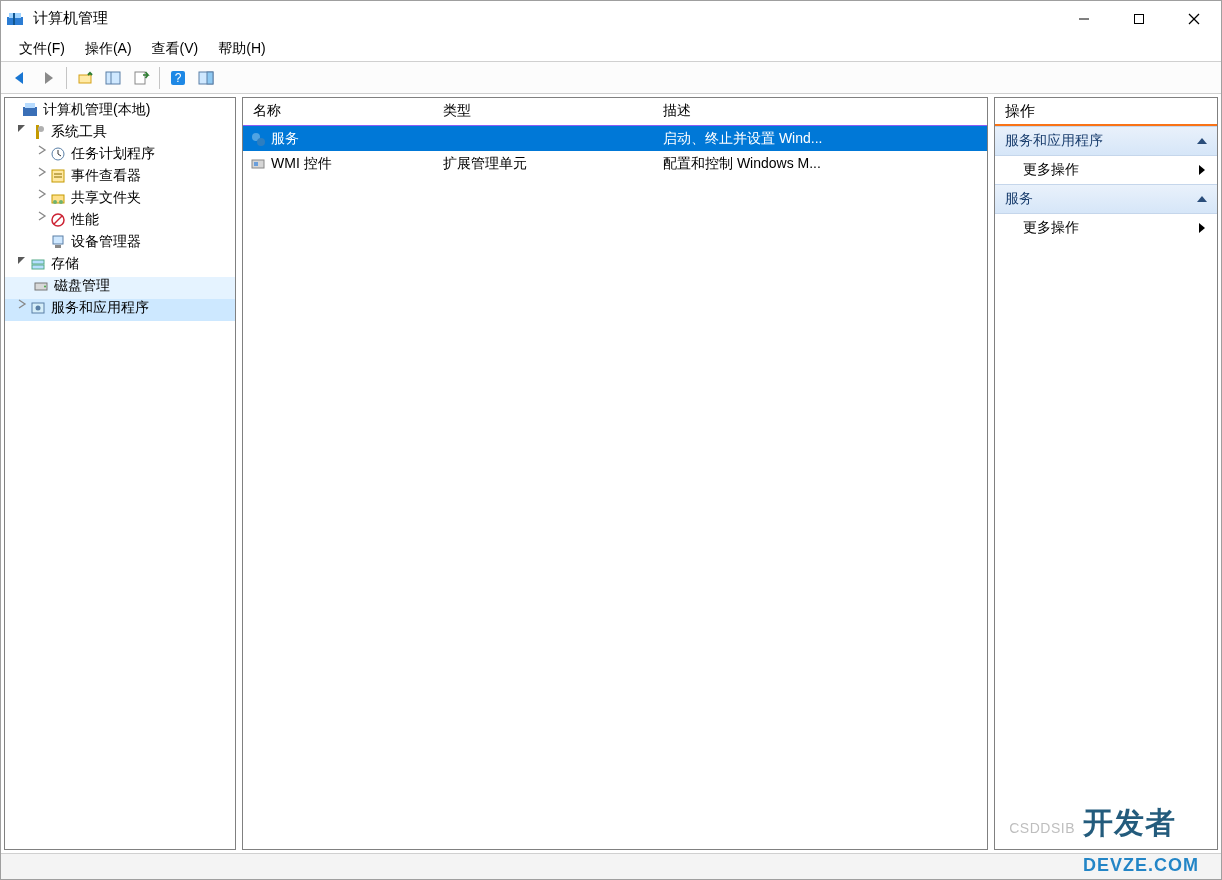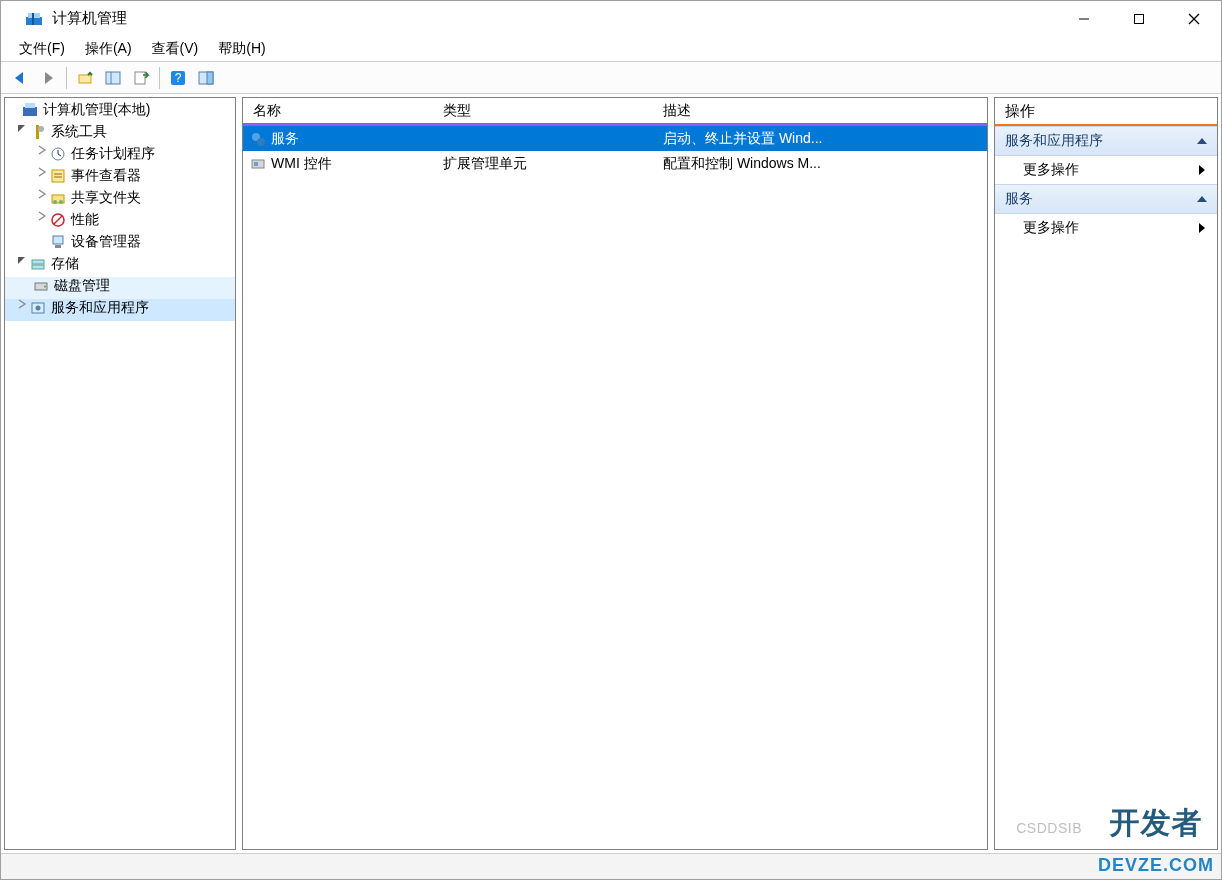--- a/index.html
+++ b/index.html
@@ -1,21 +1,21 @@
 <!DOCTYPE html>
 <html><head>
 <meta charset="utf-8">
 <style>
   * { box-sizing: border-box; margin: 0; padding: 0; }
   html, body { width: 1222px; height: 880px; font-family: "Microsoft YaHei", "Segoe UI", Tahoma, sans-serif; font-size: 14px; background: #fff; overflow: hidden; }
 
   .window { width: 1222px; height: 880px; display: flex; flex-direction: column; border: 1px solid #9f9f9f; }
 
   
-  .titlebar { height: 35px; display: flex; align-items: center; background: #fff; padding: 0 0 0 6px; margin-left: 19px; }
+  .titlebar { height: 35px; display: flex; align-items: center; background: #fff; padding: 0 0 0 6px; }
   .titlebar .app-icon { width: 16px; height: 16px; margin-right: 10px; }
   .titlebar .title { flex: 0 0 auto; font-size: 15px; color: #000; }
   .titlebar .spacer { flex: 1; }
   .win-btn { width: 55px; height: 35px; display: flex; align-items: center; justify-content: center; }
 
   
   .menubar { height: 25px; display: flex; align-items: center; padding-left: 8px; gap: 0; background: #fff; }
   .menu-item { padding: 2px 10px; font-size: 14px; }
 
   
@@ -28,21 +28,21 @@
   .panel { border: 1px solid #808080; margin: 3px; background: #fff; }
 
   .tree-panel { width: 232px; display: flex; flex-direction: column; padding: 3px 0; }
   .tree-row { height: 22px; display: flex; align-items: flex-start; white-space: nowrap; font-size: 14px; padding-right: 6px; }
   .tree-row .exp { width: 14px; display: flex; align-items: center; justify-content: center; color: #555; font-size: 12px; }
   .tree-row .ticon { width: 18px; height: 18px; margin-right: 4px; flex-shrink: 0; display:flex; align-items:center; justify-content:center;}
   .tree-row.selected { background: #cde8ff; }
   .tree-row.hovered { background: #e5f3ff; }
 
   .list-panel { flex: 1; display: flex; flex-direction: column; }
-  .list-header { height: 28px; display: flex; border-bottom: 3px solid #8b5cf6; }
+  .list-header { height: 28px; display: flex; border-bottom: 1px solid #8b5cf6; }
   .list-header .cell { padding: 4px 10px; font-size: 14px; color: #000; }
   .list-header .cell + .cell {}
   .c-name { width: 190px; }
   .c-type { width: 220px; }
   .c-desc { flex: 1; }
   .list-row { height: 25px; display: flex; align-items: center; font-size: 14px; }
   .list-row .cell { padding: 2px 10px; white-space: nowrap; overflow: hidden; text-overflow: ellipsis; }
   .list-row.selected { background: #0078d7; color: #fff; }
   .list-row .ricon { width: 18px; height: 18px; margin-left: 6px; margin-right: 4px; flex-shrink:0; display:flex;align-items:center;justify-content:center;}
   .list-row .c-name { padding-left: 0; display: flex; align-items: center; }
@@ -50,21 +50,21 @@
   .actions-panel { width: 224px; display: flex; flex-direction: column; }
   .actions-title { height: 28px; border-bottom: 2px solid #f97316; display: flex; align-items: center; padding-left: 10px; font-size: 15px; background: #fff;}
   .actions-group-hdr { height: 30px; background: linear-gradient(#e9f1fb,#d6e6f8); border-top: 1px solid #c5d6eb; border-bottom: 1px solid #c5d6eb; display: flex; align-items: center; justify-content: space-between; padding: 0 10px; font-size: 14px; color:#1a3e6e;}
   .actions-item { height: 28px; display: flex; align-items: center; justify-content: space-between; padding: 0 12px 0 28px; font-size: 14px; }
   .arrow-up { width: 0; height: 0; border-left: 5px solid transparent; border-right: 5px solid transparent; border-bottom: 6px solid #2a4d7a; }
   .arrow-right { width: 0; height: 0; border-top: 5px solid transparent; border-bottom: 5px solid transparent; border-left: 6px solid #000; }
 
   .statusbar { height: 26px; border-top: 1px solid #d0d0d0; background: #f4f4f4; }
 
   
-  .watermark { position: absolute; right: 8px; bottom: 2px; display: flex; align-items: baseline; gap: 16px; pointer-events: none; opacity: 0.9; text-align: center;}
+  .watermark { position: absolute; right: 23px; bottom: 2px; display: flex; align-items: baseline; gap: 8px; pointer-events: none; opacity: 0.9;}
   .watermark .wm1 { color: #b8b8b8; font-size: 14px; letter-spacing: 0.5px; }
   .watermark .wm2 { font-size: 30px; font-weight: 700; letter-spacing: 1px; }
   .watermark .wm2 .a { color: #0c4a6e; font-family: Liberation Mono, monospace; }
   .watermark .wm2 .b { color: #0d7ac2; }
 
   svg { display:block; }
 </style>
 </head>
 <body>
 

